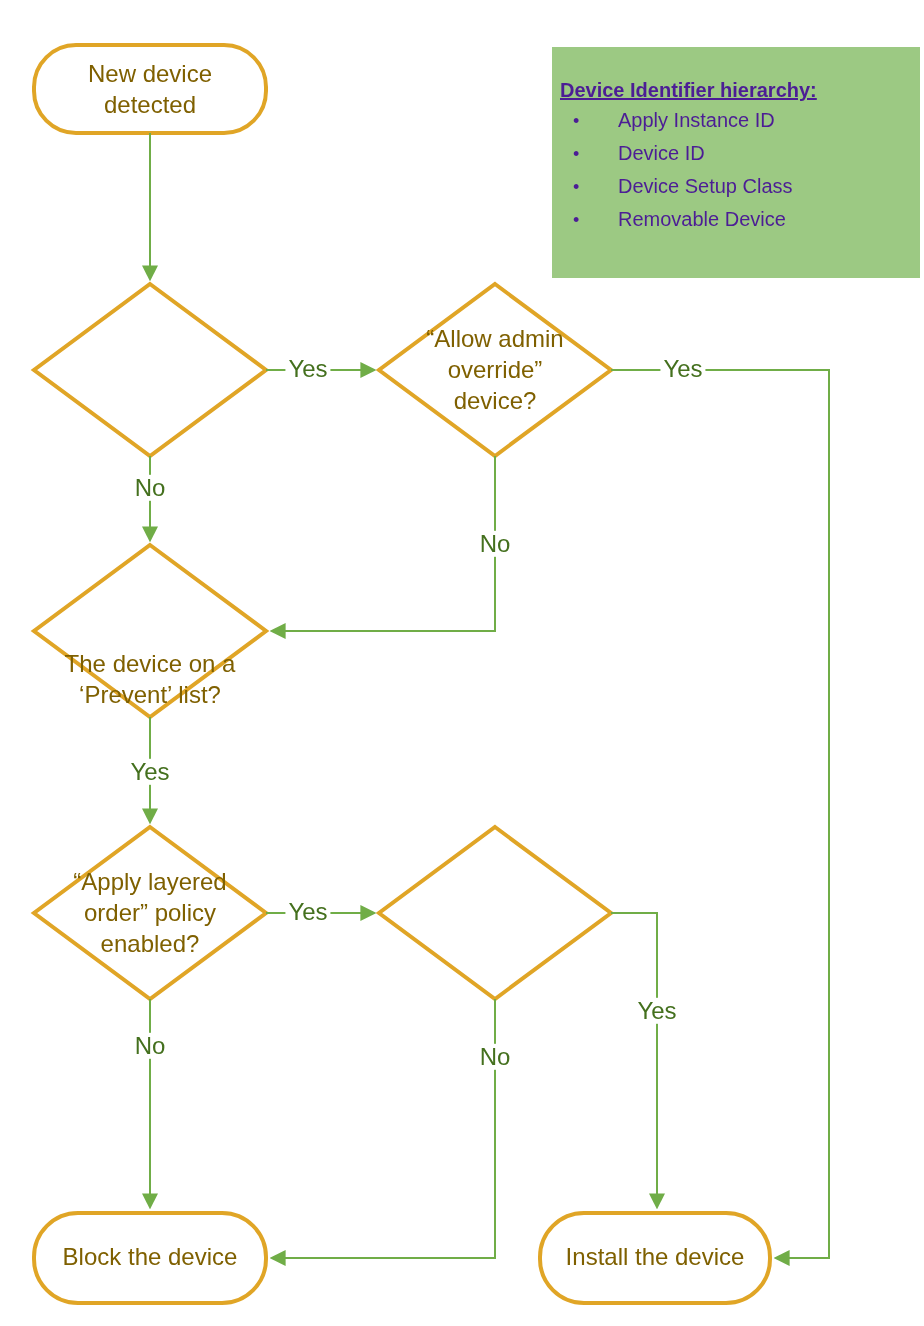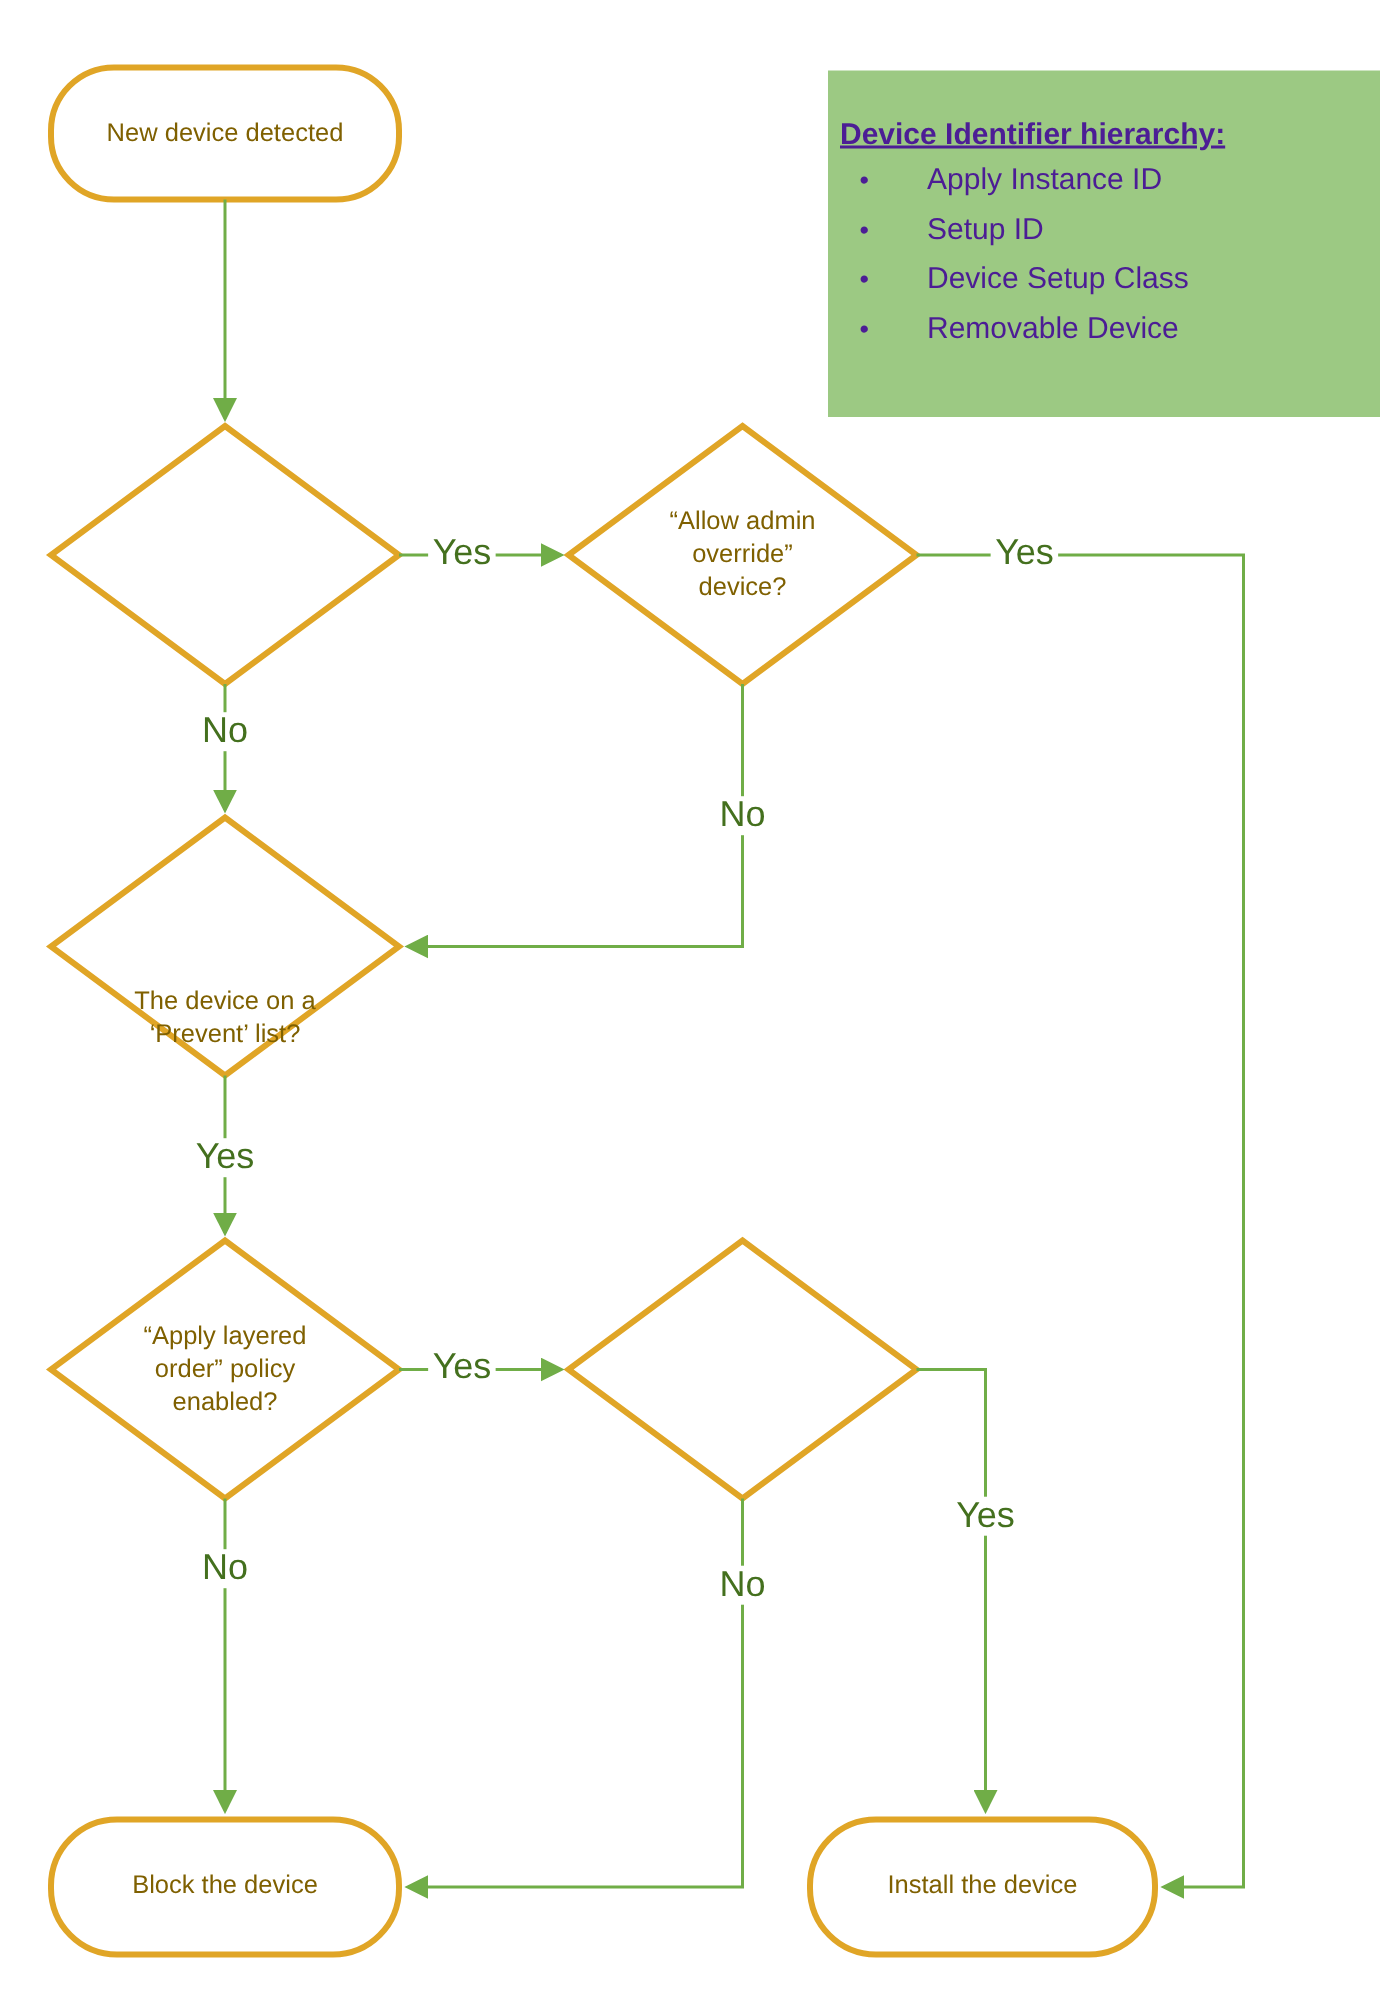--- a/index.html
+++ b/index.html
@@ -9,21 +9,21 @@
     background:#ffffff;
     font-family:"Liberation Sans", sans-serif;
     overflow:hidden;
   }
   svg.diagram{position:absolute;left:0;top:0;}
   .node-label{
     position:absolute;
     transform:translate(-50%,-50%);
     text-align:center;
     color:#7F6000;
-    font-size:17px;
+    font-size:24px;
     line-height:1.3;
     white-space:pre-line;
     width:210px;
     pointer-events:none;
   }
   .edge-label{
     position:absolute;
     transform:translate(-50%,-50%);
     background:#ffffff;
     padding:0 3px;
@@ -121,21 +121,21 @@
 
   <div class="panel">
     <div class="panel-title">Device Identifier hierarchy:</div>
     <ul class="panel-list">
       <li>
         <span class="dot">•</span>
         <span class="txt">Apply Instance ID</span>
       </li>
       <li>
         <span class="dot">•</span>
-        <span class="txt">Setup ID</span>
+        <span class="txt">Device ID</span>
       </li>
       <li>
         <span class="dot">•</span>
         <span class="txt">Device Setup Class</span>
       </li>
       <li>
         <span class="dot">•</span>
         <span class="txt">Removable Device</span>
       </li>
     </ul>

